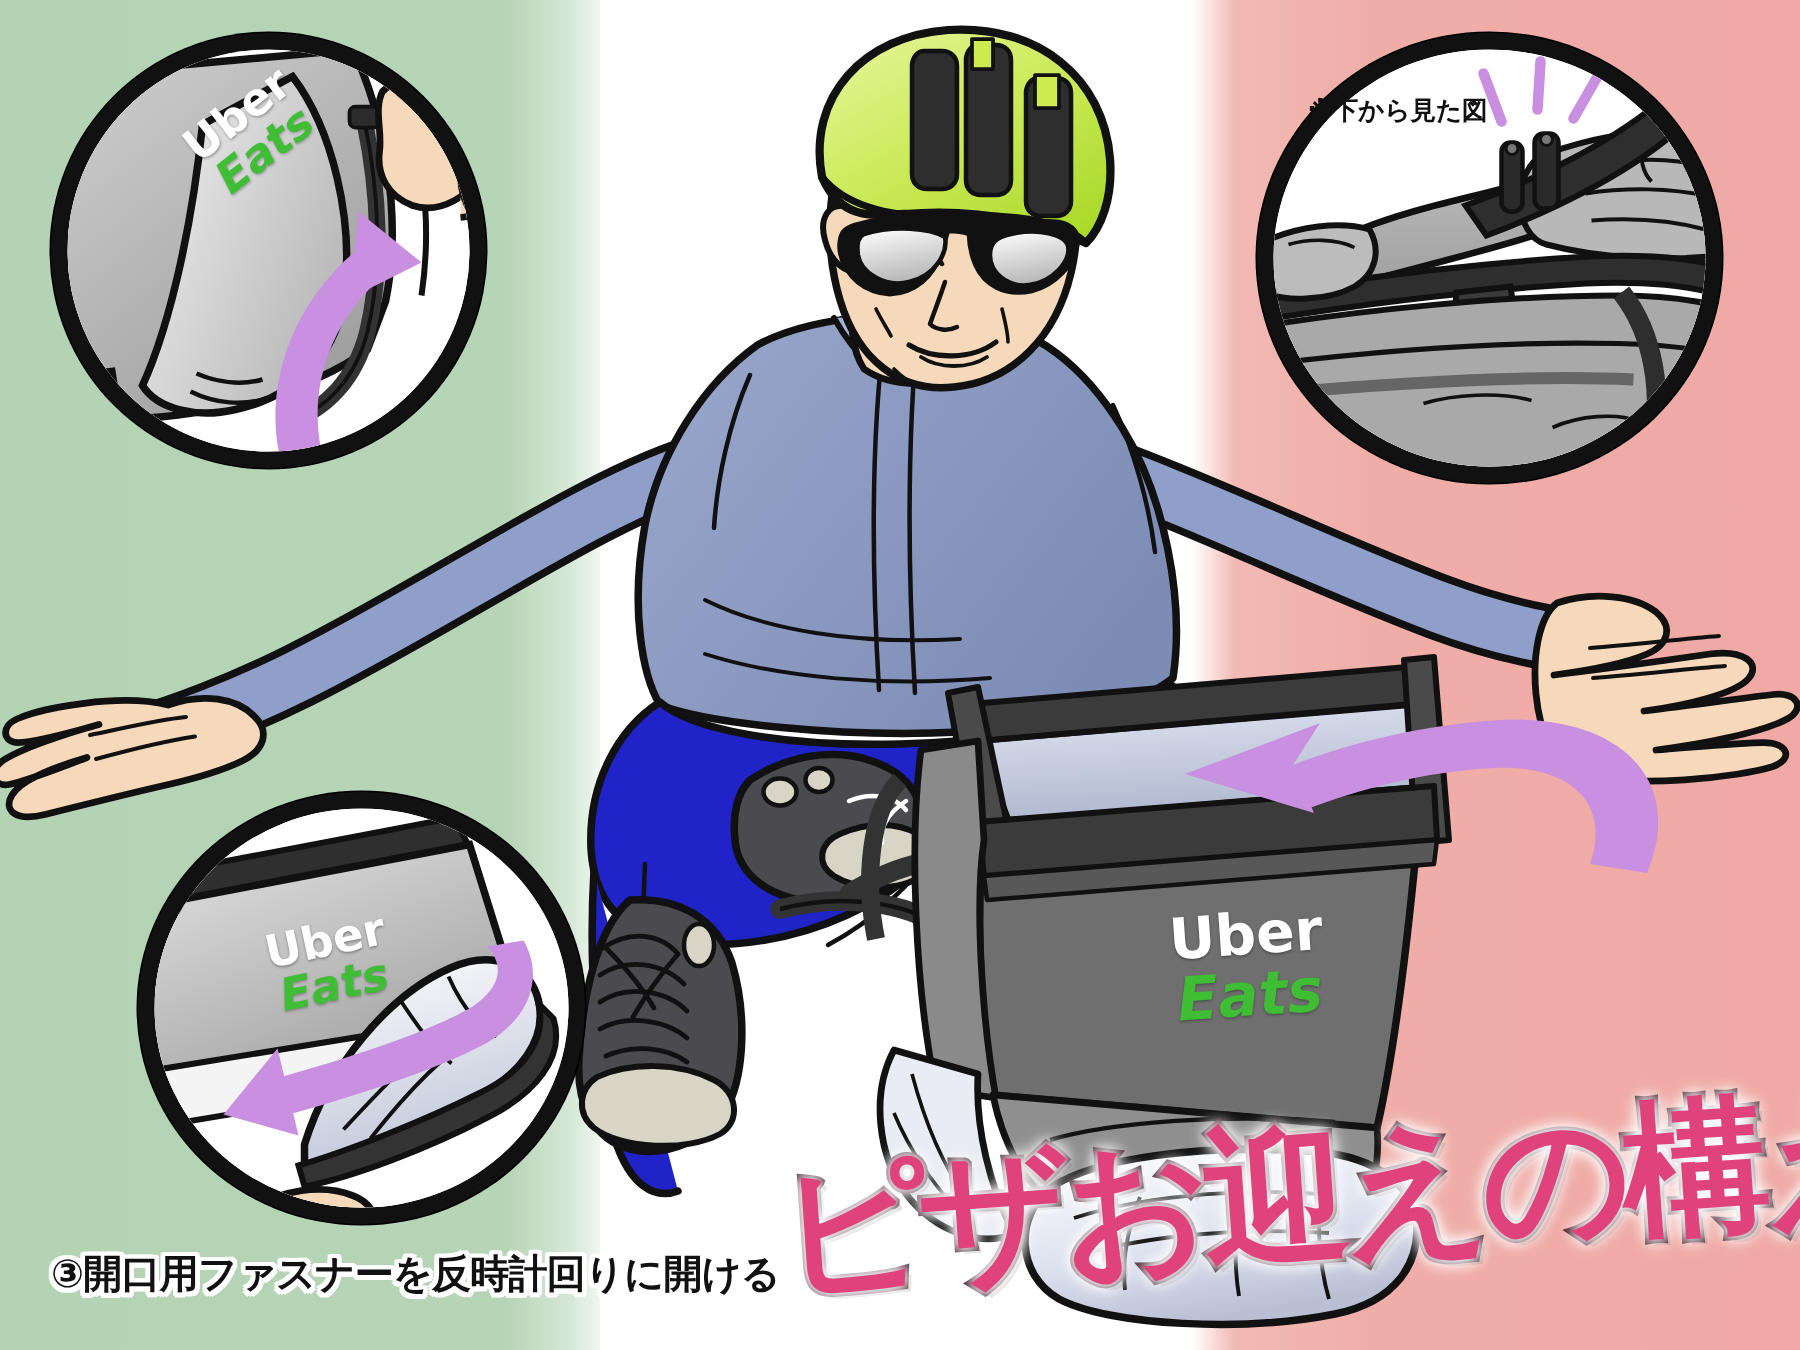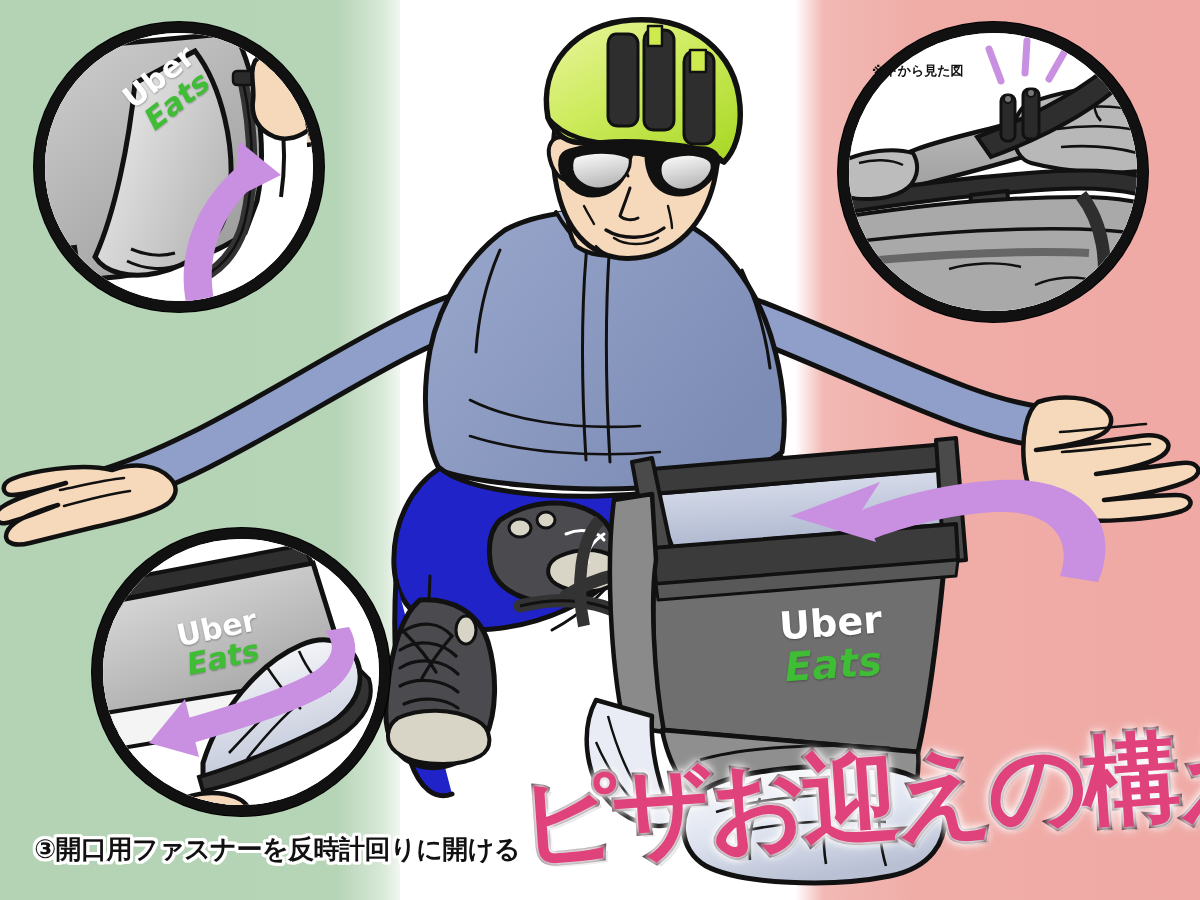--- a/index.html
+++ b/index.html
@@ -31,21 +31,21 @@
       2px 0 #fff,-2px 0 #fff,0 2px #fff,0 -2px #fff,
       2px 2px #fff,-2px 2px #fff,2px -2px #fff,-2px -2px #fff,
       3px 0 #fff,-3px 0 #fff,0 3px #fff,0 -3px #fff,
       3px 2px #fff,-3px 2px #fff,2px 3px #fff,-2px 3px #fff,
       3px -2px #fff,-3px -2px #fff,2px -3px #fff,-2px -3px #fff;}
   #cap1{left:46px;top:336px;font-size:27px;}
   #cap2{left:865px;top:330px;font-size:25px;}
   #cap3{left:34px;top:833px;font-size:26px;}
   #cap4{left:894px;top:643px;font-size:24px;}
 
-  .note{position:absolute;font-weight:bold;color:#111;font-size:13px;
+  .note{position:absolute;font-weight:bold;color:#111;font-size:17px;
     letter-spacing:0px;}
   #note1{left:872px;top:62px;}
 
   
   #title{position:absolute;left:520px;top:762px;width:660px;height:130px;
     font-size:98px;font-weight:bold;color:#e0437c;
     font-family:"DejaVu Serif","Liberation Serif",serif;
     letter-spacing:-6px;white-space:nowrap;line-height:120px;
     transform:rotate(-4deg);transform-origin:left center;
     -webkit-text-stroke:5px #3a1220;

